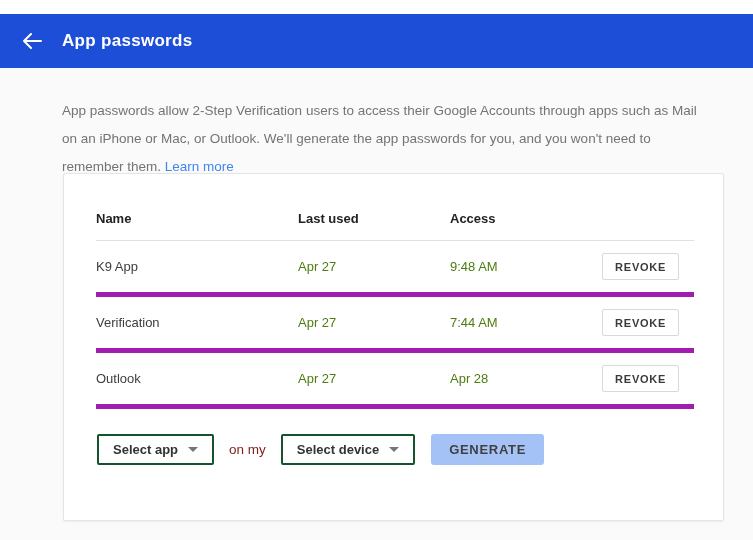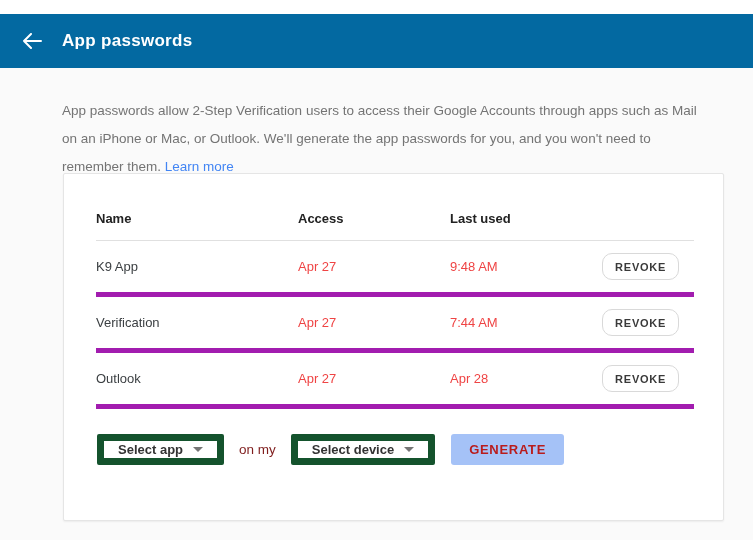--- a/index.html
+++ b/index.html
@@ -9,21 +9,21 @@
     background: #fafafa;
     position: relative;
     overflow: hidden;
   }
   .top-strip {
     height: 14px;
     background: #ffffff;
   }
   .appbar {
     height: 54px;
-    background: #0369a1;
+    background: #1d4ed8;
     display: flex;
     align-items: center;
   }
   .back-btn {
     background: transparent;
     border: none;
     width: 24px;
     height: 24px;
     margin-left: 20px;
     padding: 0;
@@ -83,43 +83,43 @@
     margin-top: 36px;
   }
   .trow {
     height: 56px;
     border-bottom: 5px solid #a21caf;
   }
   .td {
     font-size: 13px;
     color: #3c4043;
   }
-  .td.muted { color: #ef4444; }
+  .td.muted { color: #4d7c0f; }
   .revoke-btn {
     background: #ffffff;
     border: 1px solid #d9d9d9;
-    border-radius: 10px;
+    border-radius: 2px;
     height: 27px;
     min-width: 70px;
     padding: 0 12px;
     font-family: "Liberation Sans", sans-serif;
     font-size: 11px;
     font-weight: 700;
     letter-spacing: 0.8px;
     color: #3a3a3a;
     cursor: pointer;
   }
   .controls {
     display: flex;
     align-items: center;
     margin: 25px 29px 0 33px;
   }
   .select-btn {
     background: #ffffff;
-    border: 7px solid #14532d;
+    border: 2px solid #14532d;
     border-radius: 2px;
     height: 31px;
     padding: 0 14px;
     display: flex;
     align-items: center;
     gap: 10px;
     font-family: "Liberation Sans", sans-serif;
     font-size: 13px;
     font-weight: 700;
     color: #333333;
@@ -142,21 +142,21 @@
     margin-left: 16px;
     background: #a5c2f7;
     border: none;
     border-radius: 3px;
     height: 31px;
     padding: 0 18px;
     font-family: "Liberation Sans", sans-serif;
     font-size: 13px;
     font-weight: 700;
     letter-spacing: 0.7px;
-    color: #b91c1c;
+    color: #404040;
   }
 </style>
 </head>
 <body>
 
 <div class="top-strip"></div>
 
 <header class="appbar">
   <button class="back-btn">
     <svg width="20" height="16" viewBox="0 0 20 16" fill="none">
@@ -168,22 +168,22 @@
 
 <main class="content">
   <p class="description"><span>App passwords allow 2-Step Verification users to access their Google Accounts through apps such as Mail on an iPhone or Mac, or Outlook. We'll generate the app passwords for you, and you won't need to remember them.</span>
     <a class="learn-more" href="#">Learn more</a>
   </p>
 
   <section class="card">
     <div class="table">
       <div class="thead">
         <div class="th">Name</div>
+        <div class="th">Last used</div>
         <div class="th">Access</div>
-        <div class="th">Last used</div>
       </div>
       <div>
   <div class="trow">
     <div class="td">K9 App</div>
     <div class="td muted">Apr 27</div>
     <div class="td muted">9:48 AM</div>
     <div class="td">
       <button class="revoke-btn">REVOKE</button>
     </div>
   </div>

